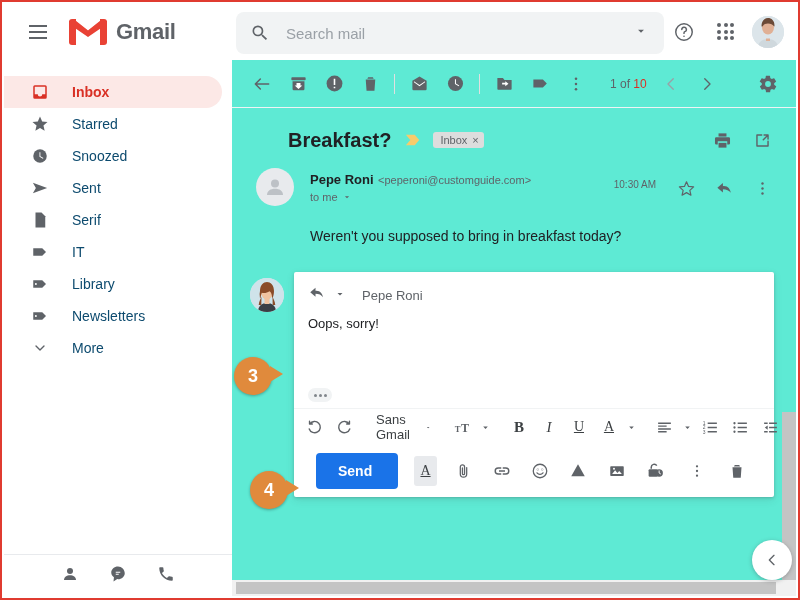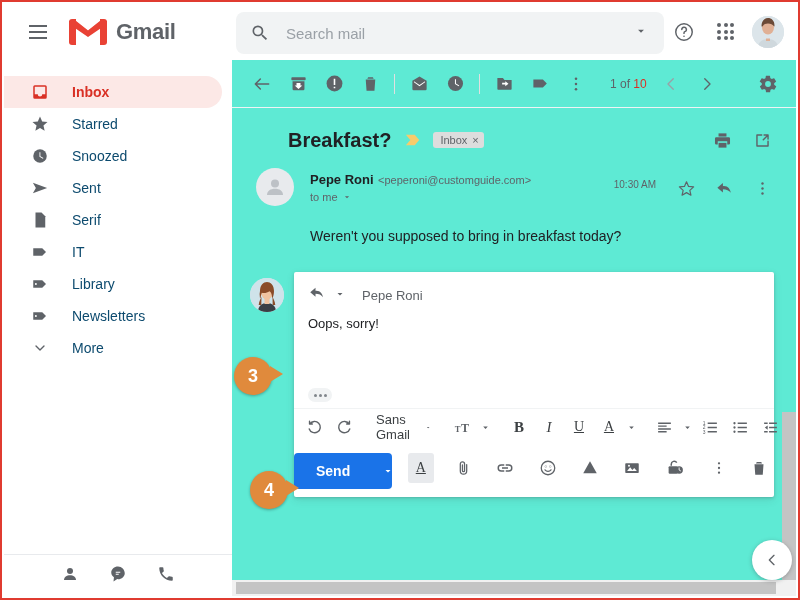--- a/index.html
+++ b/index.html
@@ -209,21 +209,21 @@
     cursor: pointer; color: #5f6368; font-size: 14px;
   }
   .fmt-sep { width: 1px; height: 18px; background: #e0e0e0; margin: 0 4px; }
   .font-sel {
     display: flex; align-items: center; gap: 10px;
     padding: 0 6px; height: 28px; cursor: pointer;
     font-size: 13px; color: #3c4043;
   }
 
   .send-bar {
-    display: flex; align-items: flex-start; padding: 8px 0; gap: 12px;
+    display: flex; align-items: center; padding: 8px 22px; gap: 12px;
   }
   .send-btn {
     display: flex; align-items: center; height: 36px;
     background: #1a73e8; border-radius: 4px; cursor: pointer;
     overflow: hidden;
   }
   .send-label {
     color: #fff; font-size: 14px; font-weight: bold;
     padding: 0 22px; line-height: 36px;
   }

